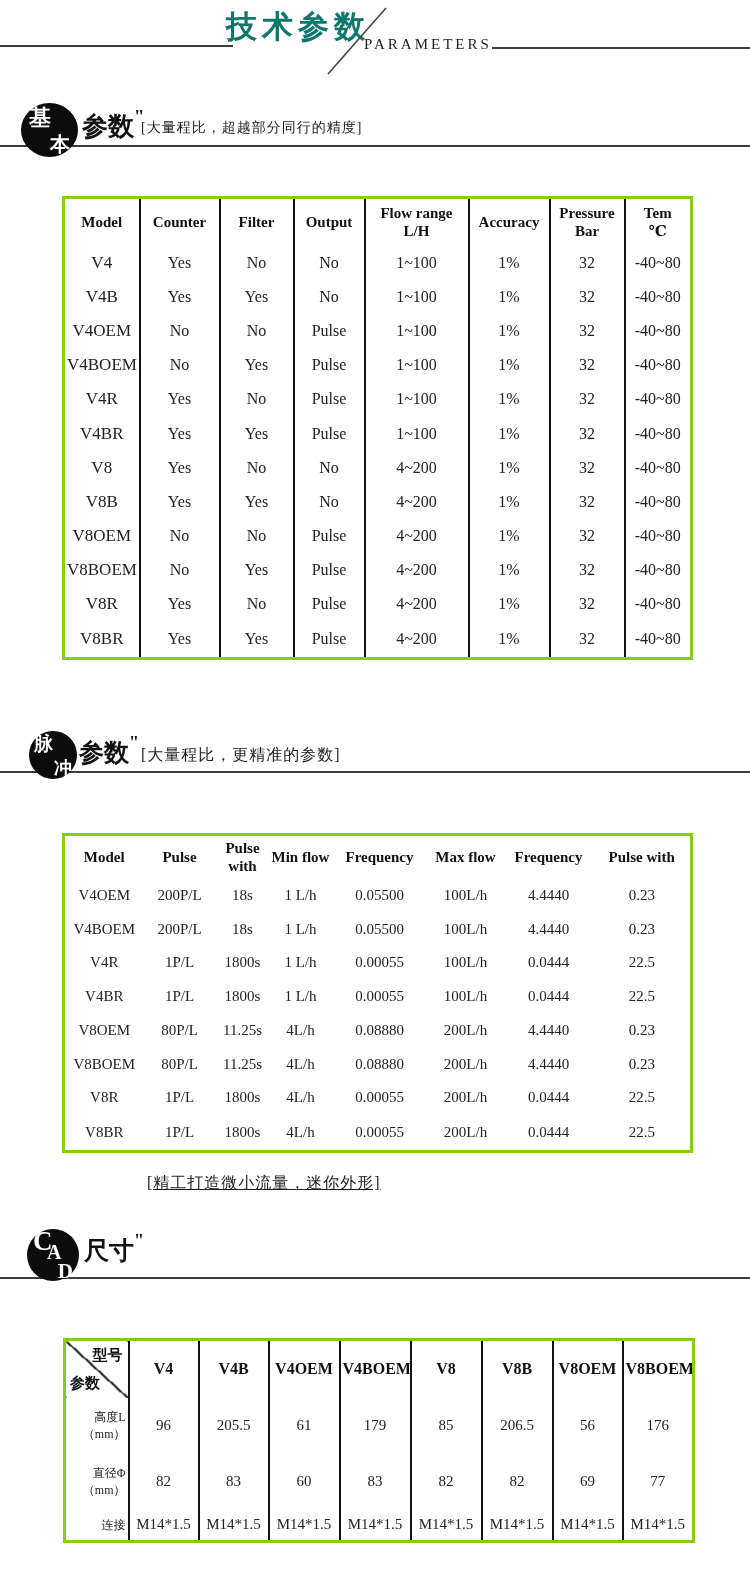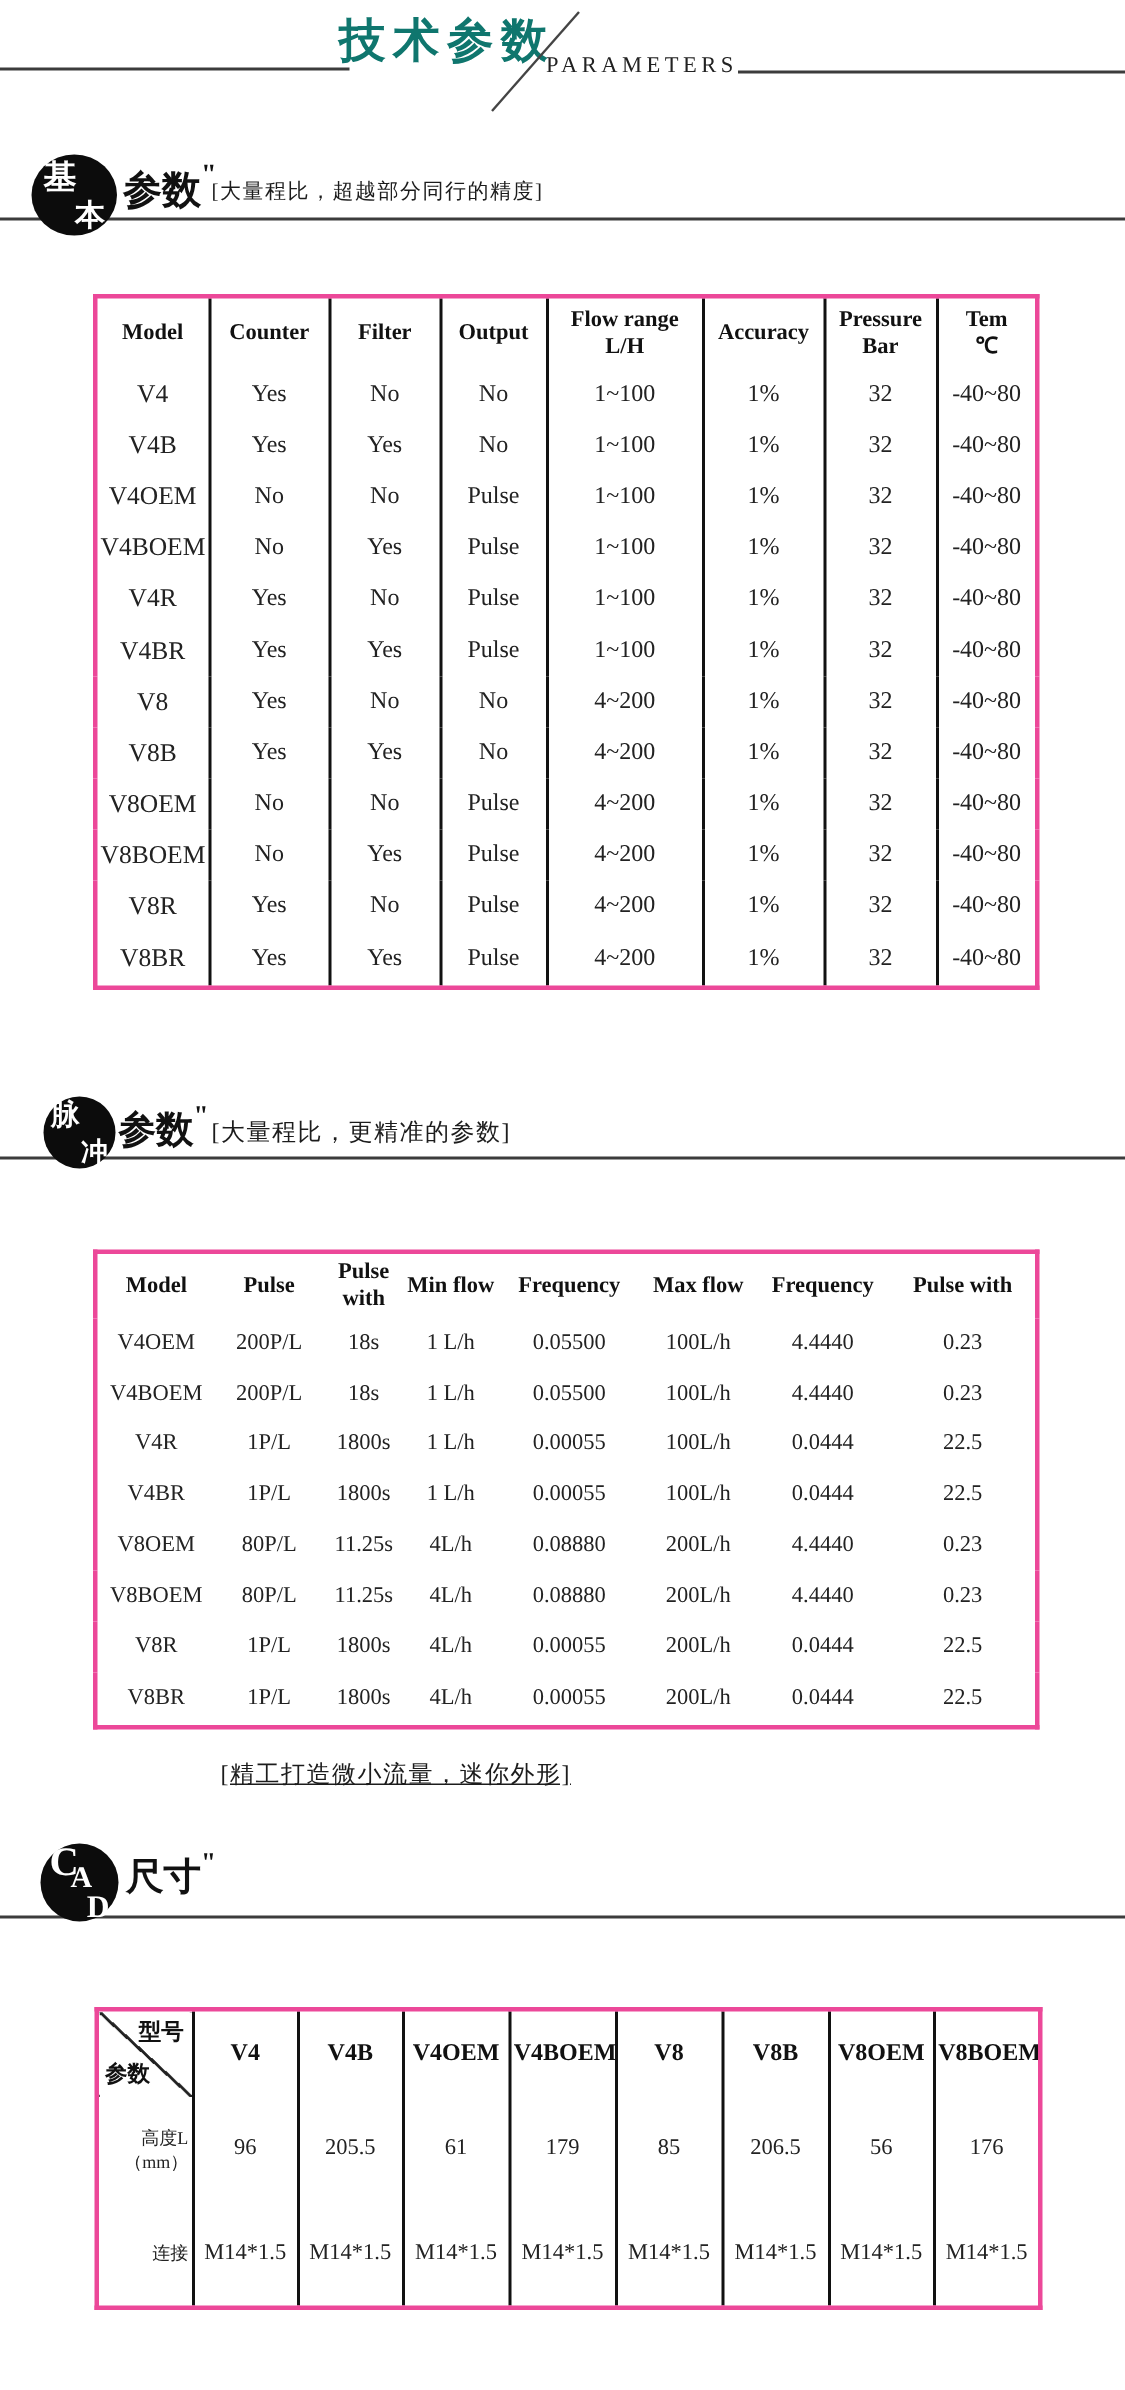--- a/index.html
+++ b/index.html
@@ -46,21 +46,21 @@
   #sec2-sub { left:141px; top:745px; }
   #sec3-sub { left:147px; top:1173px;text-decoration:underline; }
 
   
   .tbl-wrap { position:absolute; }
   #wrap-basic     { left:62px; top:196px;  width:628px; height:464px; }
   #wrap-pulse     { left:62px; top:833px;  width:628px; height:320px; }
   #wrap-dimension { left:63px; top:1338px; width:629px; height:202px; }
 
   table { border-collapse:collapse; table-layout:fixed; width:100%; height:100%;
-          border:3px solid #ec4899;font-family:Liberation Serif, serif; }
+          border:3px solid #84cc16; }
   th, td { text-align:center; vertical-align:middle; white-space:pre-line;
            font-size:16px; color:#222; padding:0 2px; overflow:hidden; }
   th { font-weight:600; font-size:15px; color:#111; line-height:1.25; }
   .v-borders th + th, .v-borders td + td { border-left:2px solid #111; }
 
   #t-basic thead tr { height:48px; }
   #t-basic td:first-child { font-size:17px; }
   #t-basic td { font-size:16px; }
 
   #t-pulse thead tr { height:44px; }
@@ -418,20 +418,32 @@
             <td>96</td>
             <td>205.5</td>
             <td>61</td>
             <td>179</td>
             <td>85</td>
             <td>206.5</td>
             <td>56</td>
             <td>176</td>
           </tr>
           <tr>
+            <td>直径Φ
+（mm）</td>
+            <td>82</td>
+            <td>83</td>
+            <td>60</td>
+            <td>83</td>
+            <td>82</td>
+            <td>82</td>
+            <td>69</td>
+            <td>77</td>
+          </tr>
+          <tr>
             <td>连接</td>
             <td>M14*1.5</td>
             <td>M14*1.5</td>
             <td>M14*1.5</td>
             <td>M14*1.5</td>
             <td>M14*1.5</td>
             <td>M14*1.5</td>
             <td>M14*1.5</td>
             <td>M14*1.5</td>
           </tr>

